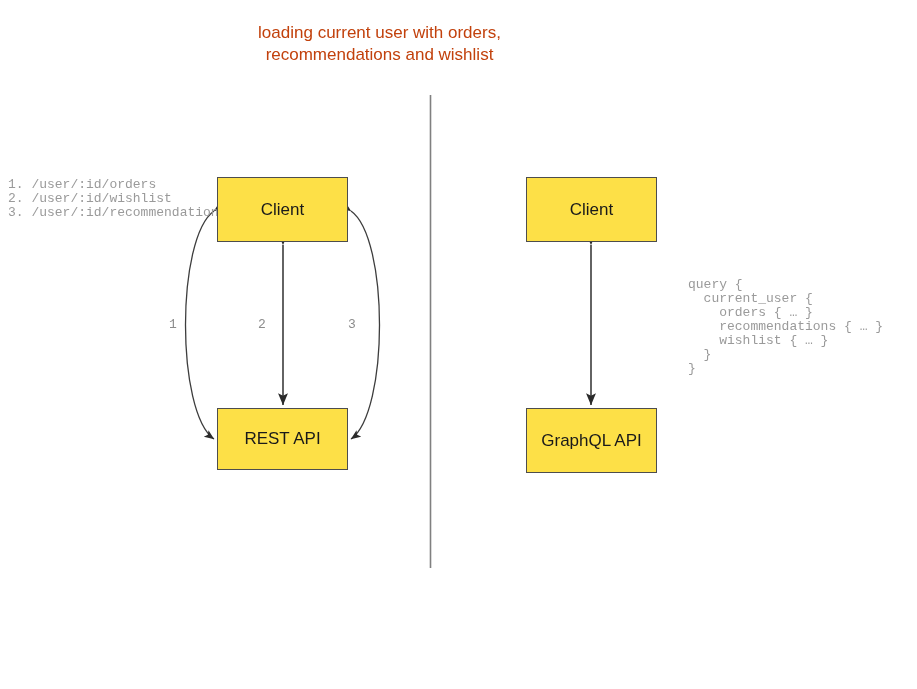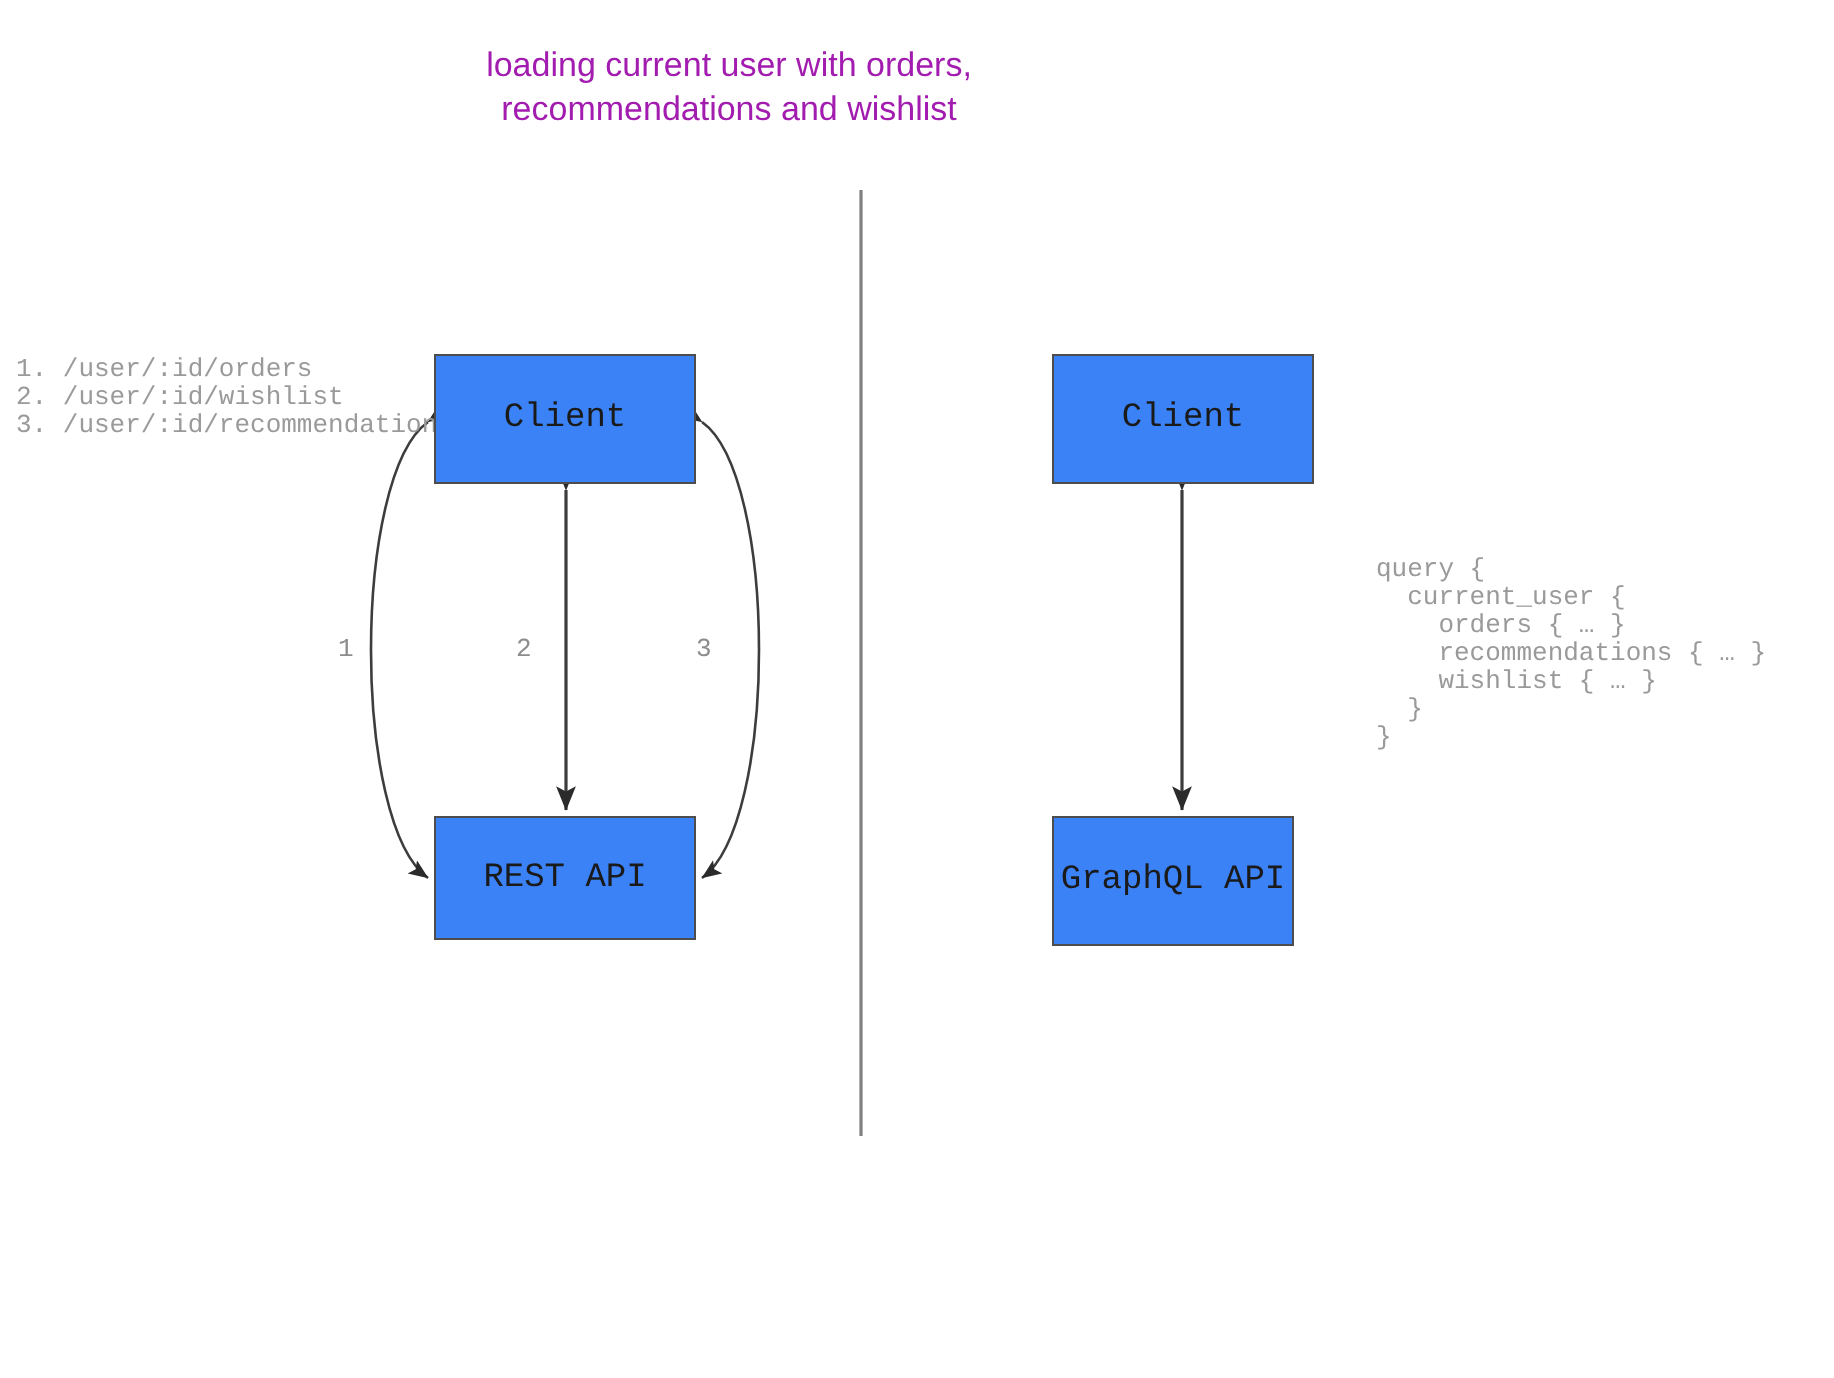--- a/index.html
+++ b/index.html
@@ -21,50 +21,50 @@
     position: absolute;
     left: 0;
     top: 0;
     width: 917px;
     height: 689px;
   }
 
   
   .title {
     position: absolute;
-    left: 2px;
+    left: 17px;
     top: 22px;
     width: 725px;
     text-align: center;
     font-family: "Liberation Sans", sans-serif;
     font-size: 17px;
     line-height: 22px;
-    color: #a21caf;
+    color: #c2410c;
     white-space: pre-line;
   }
 
   
   .node {
     position: absolute;
     box-sizing: border-box;
-    background: #3b82f6;
+    background: #fde047;
     border: 1.3px solid #4d4d4d;
     display: flex;
     align-items: center;
     justify-content: center;
-    font-family: Liberation Mono, monospace;
+    font-family: Liberation Sans, sans-serif;
     font-size: 17px;
     color: #1a1a1a;
     z-index: 3;
     text-align: right;
   }
   #node-client-rest   { left: 217px; top: 177px; width: 131px; height: 65px; }
   #node-rest-api      { left: 217px; top: 408px; width: 131px; height: 62px; }
   #node-client-gql    { left: 526px; top: 177px; width: 131px; height: 65px; }
-  #node-graphql-api   { left: 526px; top: 408px; width: 121px; height: 65px; }
+  #node-graphql-api   { left: 526px; top: 408px; width: 131px; height: 65px; }
 
   
   .mono {
     position: absolute;
     font-family: "Liberation Mono", "DejaVu Sans Mono", monospace;
     font-size: 13px;
     line-height: 14px;
     color: #9a9a9a;
     white-space: pre;
     z-index: 2;

